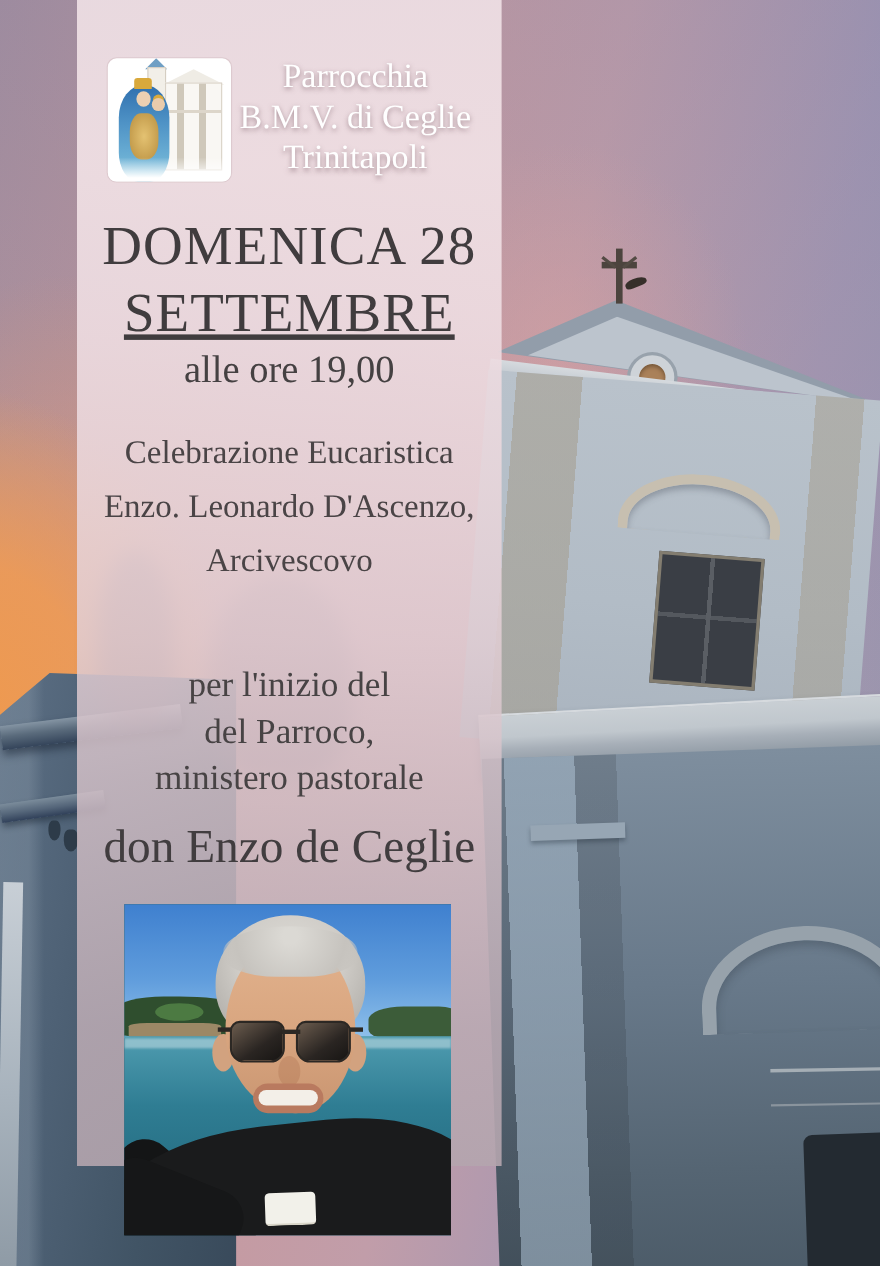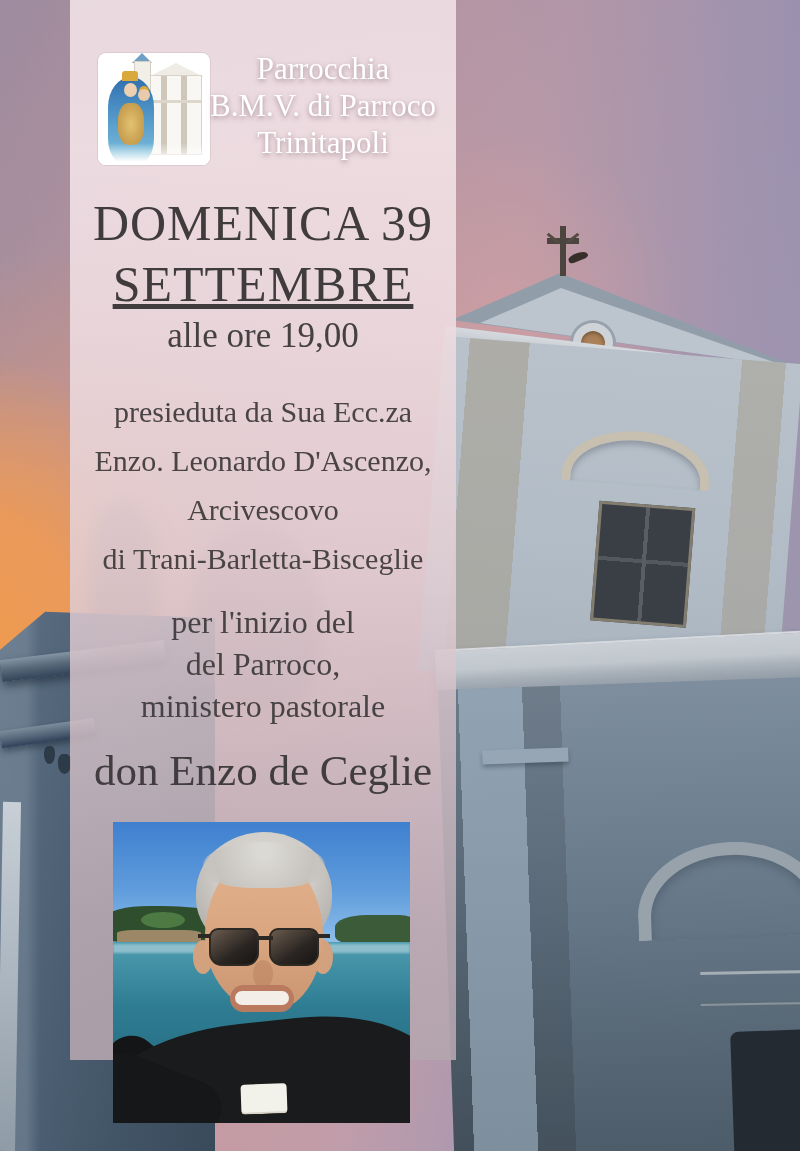--- a/index.html
+++ b/index.html
@@ -207,33 +207,32 @@
         <div class="lg-crown"></div>
         <div class="lg-face"></div>
         <div class="lg-gold"></div>
         <div class="lg-child"></div>
       </div>
       <div class="lg-fade"></div>
     </div>
 
     <div class="panel-text parish-title">
       <div>Parrocchia</div>
-      <div>B.M.V. di Parroco</div>
+      <div>B.M.V. di Ceglie</div>
       <div>Trinitapoli</div>
     </div>
 
-    <div class="panel-text date-line1">DOMENICA 39</div>
+    <div class="panel-text date-line1">DOMENICA 28</div>
     <div class="panel-text date-line2">SETTEMBRE</div>
     <div class="panel-text time-line">alle ore 19,00</div>
 
     <div class="panel-text celebration">
-      <div>presieduta da Sua Ecc.za</div>
+      <div>Celebrazione Eucaristica</div>
       <div>Enzo. Leonardo D'Ascenzo,</div>
       <div>Arcivescovo</div>
-      <div>di Trani-Barletta-Bisceglie</div>
     </div>
 
     <div class="panel-text purpose">
       <div>per l'inizio del</div>
       <div>del Parroco,</div>
       <div>ministero pastorale</div>
     </div>
 
     <div class="panel-text priest-name">don Enzo de Ceglie</div>
 

